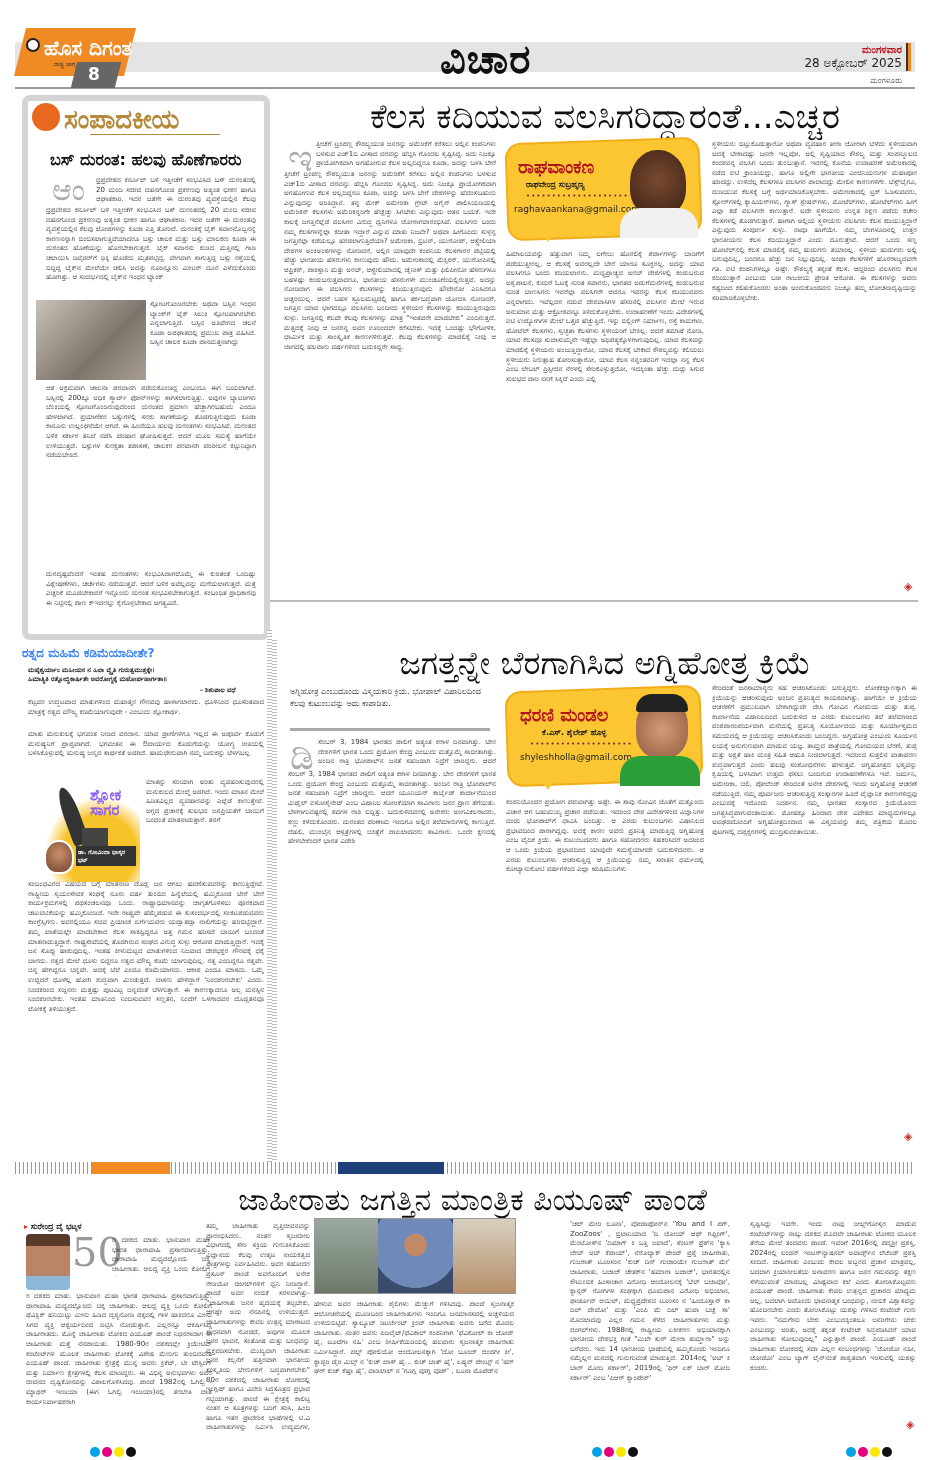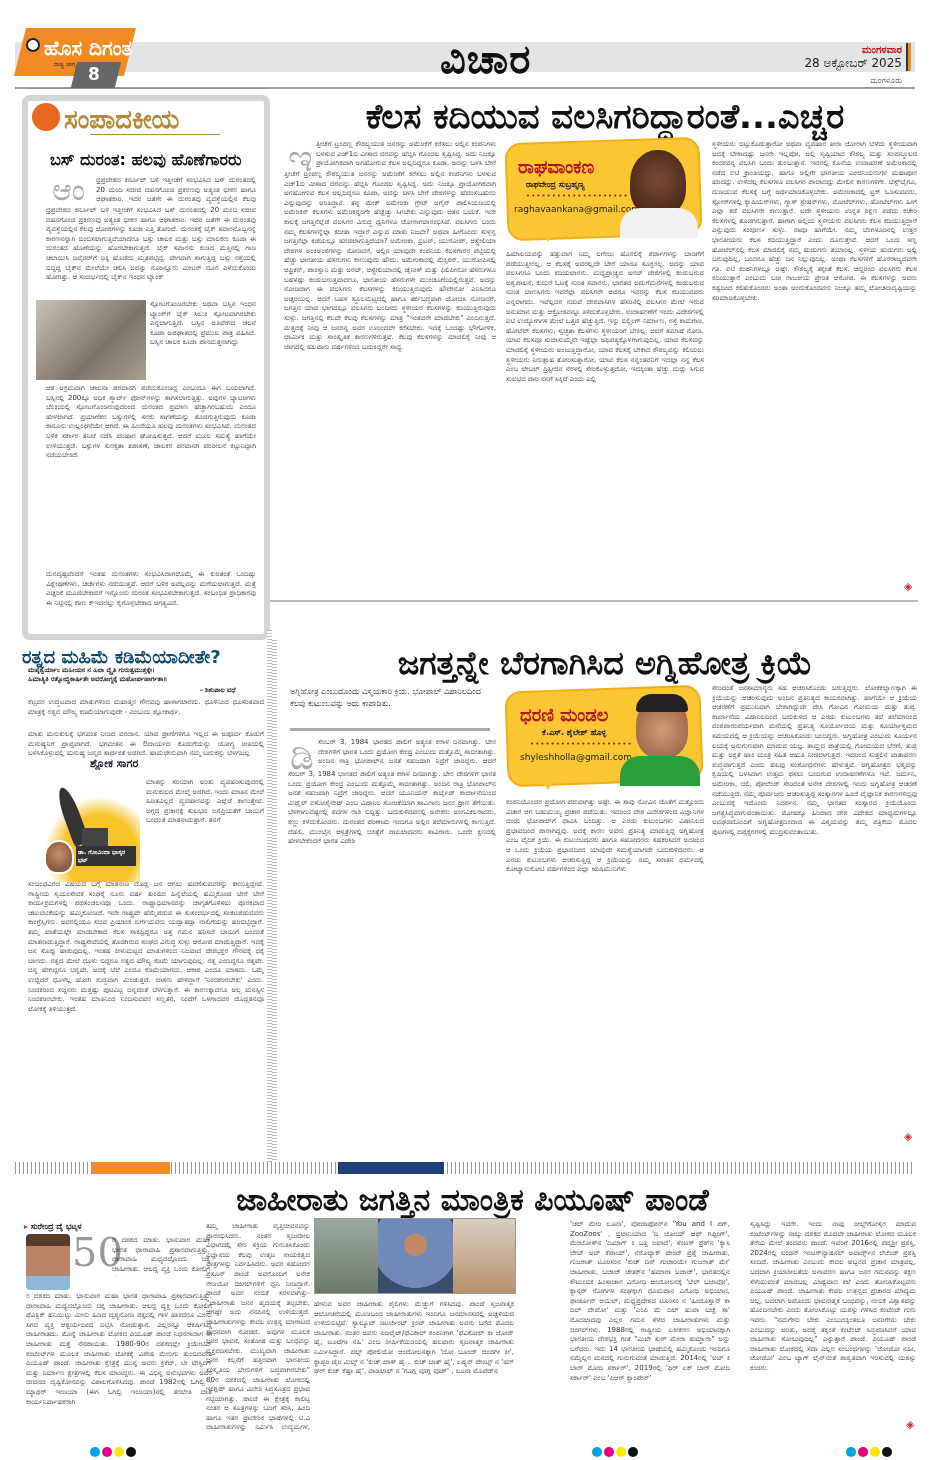--- a/index.html
+++ b/index.html
@@ -19,21 +19,21 @@
 .date-city{font-size:8px;color:#444}
 .orange-tick{left:906px;top:43px;width:5px;height:28px;background:#f08a24;border-left:2px solid #333}
 .editorial{left:22px;top:95px;width:248px;height:545px;background:#fff;border:6px solid #d4d4d4;border-radius:8px}
 .ed-logo{left:32px;top:103px;width:28px;height:28px;border-radius:50%;background:#e8681f}
 .ed-title{left:64px;top:104px;font-size:26px;font-weight:bold;color:#b58a3c}
 .ed-orn{left:90px;top:134px;width:130px;height:1px;background:#b58a3c}
 .ed-head{left:50px;top:150px;font-size:16px;font-weight:bold;color:#111}
 .txt{font-size:7px;line-height:9.6px;color:#333;text-align:justify;overflow:hidden}
 .drop{font-size:44px;color:#aaa;line-height:40px;font-family:"DejaVu Serif",serif}
 .photo{background:linear-gradient(135deg,#c9c2b8,#7d756b 60%,#a99f92)}
-.main-head{font-weight:700;color:#111;text-align:center}
+.main-head{font-weight:400;color:#111;text-align:center}
 .card{background:#fbc632;border-radius:16px;transform:rotate(-2deg);border:2px solid #f2ae1a}
 .card-title{font-size:18px;font-weight:bold;color:#b3151f}
 .card-auth{font-size:8px;color:#222;font-weight:bold}
 .card-dots{font-size:7px;color:#7a2a2a;letter-spacing:1px}
 .card-mail{font-size:9px;color:#222}
 .face{border-radius:48% 48% 40% 40%;background:radial-gradient(circle at 50% 40%,#c98f6c,#8c5a3f 70%)}
 .shirt-w{background:#f1f1f1}
 .shirt-g{background:#2c9f3b}
 .divider-h{height:2px;background:#bbb}
 .vdots{width:5px;background:repeating-linear-gradient(#bbb 0 1px,#fff 1px 3px)}
@@ -87,32 +87,32 @@
 <div class="abs card-dots" style="left:526px;top:192px">••••••••••••••••••••</div>
 <div class="abs card-mail" style="left:514px;top:204px">raghavaankana@gmail.com</div>
 <div class="abs face" style="left:630px;top:150px;width:56px;height:66px;background:radial-gradient(circle at 50% 45%,#7a4a32,#4a2a1a 75%)"></div>
 <div class="abs shirt-w" style="left:620px;top:208px;width:78px;height:30px;border-radius:20px 20px 0 0"></div>
 
 <div class="abs txt" style="left:506px;top:250px;width:198px;height:330px">ಹಿಮಾಲಯವನ್ನು ಹತ್ತುವಾಗ ನಿಮ್ಮ ಲಗೇಜು ಹೊರಲಿಕ್ಕೆ ಶೆರ್ಪಾಗಳನ್ನು ಬಾಡಿಗೆಗೆ ಪಡೆಯುತ್ತೀರಲ್ಲ, ಆ ಕೆಲಸಕ್ಕೆ ಅವರಲ್ಲದೇ ಬೇರೆ ಯಾರೂ ಸೂಕ್ತರಲ್ಲ. ಅದನ್ನು ಯಾವ ವಲಸಿಗರೂ ಬಂದು ಕದಿಯಲಾರರು. ಮಧ್ಯಪ್ರಾಚ್ಯದ ಅರಬ್ ದೇಶಗಳಲ್ಲಿ ಕಂಡುಬರುವ ಅಶ್ವಪಾಲನೆ, ಕುದುರೆ ಓಟಕ್ಕೆ ನುರಿತ ಸವಾರರು, ಭಾರತದ ಅಡುಗೆಮನೆಗಳಲ್ಲಿ ಕಂಡುಬರುವ ನುರಿತ ಬಾಣಸಿಗರು ಇವರೆಲ್ಲಾ ವಲಸಿಗರೇ ಆದರೂ ಇವರನ್ನು ಕೆಲಸ ಕದಿಯುವವರು ಎನ್ನಲಾಗದು. ಇವೆಲ್ಲದರ ನಡುವೆ ದೇಶವಾಸಿಗಳ ಹೆಸರಿನಲ್ಲಿ ವಲಸಿಗರ ಮೇಲೆ ಇರುವ ಅನುಮಾನ ಮತ್ತು ಆಕ್ರೋಶವನ್ನೂ ತಿಳಿದುಕೊಳ್ಳಬೇಕು. ಉದಾಹರಣೆಗೆ ಇಂದು ವಿದೇಶಗಳಲ್ಲಿ ಐಟಿ ಉದ್ಯೋಗಿಗಳ ಮೇಲೆ ಒತ್ತಡ ಹೆಚ್ಚುತ್ತಿದೆ. ಇನ್ನು ಬಿಲ್ಡಿಂಗ್ ನಿರ್ಮಾಣ, ರಸ್ತೆ ಕಾಮಗಾರಿ, ಹೋಟೆಲ್ ಕೆಲಸಗಳು, ಸ್ವಚ್ಛತಾ ಕೆಲಸಗಳು ಸ್ಥಳೀಯರಿಗೆ ಬೇಕಿಲ್ಲ. ಆದರೆ ತಮಾಷೆ ನೋಡಿ, ಯಾವ ಕೆಲಸವೂ ಸುಖಾಸುಮ್ಮನೇ ಇಷ್ಟೆಲ್ಲಾ ಅಧಿಪತ್ಯಕ್ಕೊಳಗಾಗುವುದಿಲ್ಲ. ಯಾವ ಕೆಲಸವನ್ನು ಮಾಡಲಿಕ್ಕೆ ಸ್ಥಳೀಯರು ಅಂಜುತ್ತಿದ್ದಾರೋ, ಯಾವ ಕೆಲಸಕ್ಕೆ ಬೇಕಾದ ಕೌಶಲ್ಯವನ್ನು ಕಲಿಯಲು ಸ್ಥಳೀಯರು ನಿರುತ್ಸಾಹ ತೋರಿಸುತ್ತಾರೋ, ಯಾವ ಕೆಲಸ ನನ್ನಂತವನಿಗೆ ಇದಲ್ಲಾ ನನ್ನ ಕೆಲಸ ಎಂಬ ಲೇಬಲ್ ಪ್ರಿಸ್ಟೀಜಿನ ನೆರಳಲ್ಲಿ ಸೇರಿಕೊಳ್ಳುತ್ತದೋ, ಇದಕ್ಕಿಂತಾ ಹೆಚ್ಚು ದುಡ್ಡು ಸಿಗುವ ಸುಲಭದ ದಾರಿ ನನಗೆ ಸಿಕ್ಕಿದೆ ಎಂದು ಎಲ್ಲಿ</div>
 <div class="abs txt" style="left:712px;top:140px;width:205px;height:440px">ಸ್ಥಳೀಯರು ಬಿಟ್ಟುಕೊಡುತ್ತಾರೋ ಅಥವಾ ವ್ಯವಹಾರ ತೀರಾ ಜೋರಾಗಿ ಬೆಳೆದು ಸ್ಥಳೀಯವಾಗಿ ಅದಕ್ಕೆ ಬೇಕಾದಷ್ಟು ಜನರೇ ಇಲ್ಲವೋ, ಅಲ್ಲಿ ಸೃಷ್ಟಿಯಾದ ಕೌಶಲ್ಯ ಮತ್ತು ಸಂಪನ್ಮೂಲದ ಕಂದಕವನ್ನ ವಲಸಿಗ ಬಂದು ತುಂಬುತ್ತಾನೆ. ಇದರಲ್ಲಿ ಕೊನೆಯ ಉದಾಹರಣೆ ಅಮೆರಿಕಾದಲ್ಲಿ ನಡೆದ ಐಟಿ ಕ್ರಾಂತಿಯದ್ದು, ಹಾಗೂ ಅಲ್ಲಿಗೇ ಭಾರತೀಯ ಎಂಜಿನಿಯರುಗಳ ಮಹಾಪೂರ ಹರಿದದ್ದು. ಉಳಿದೆಲ್ಲ ಕೆಲಸಗಳೂ ವಲಸಿಗರ ಪಾಲಾದದ್ದು ಮೇಲಿನ ಕಾರಣಗಳಿಗೇ. ಬೆಸ್ಟ್‌ಬೈಗೂ, ದುಡಿಯುವ ಕೆಲಸಕ್ಕೆ ಬಗ್ಗೆ ಅರ್ಥಮಾಡಿಕೊಳ್ಳಬೇಕು. ಅಮೇರಿಕಾದಲ್ಲಿ ಟ್ರಕ್ ಓಡಿಸುವವರು, ಸ್ಟೋರ್‌ಗಳಲ್ಲಿ ಕ್ಯಾಷಿಯರ್‌ಗಳು, ಗ್ಯಾಸ್ ಸ್ಟೇಷನ್‌ಗಳು, ಮೋಟೆಲ್‌ಗಳು, ಹೋಟೆಲ್‌ಗಳು ಹೀಗೆ ಎಲ್ಲಾ ಕಡೆ ವಲಸಿಗರೇ ಕಾಣುತ್ತಾರೆ. ಅದೇ ಸ್ಥಳೀಯರು ಉನ್ನತ ಶಿಕ್ಷಣ ಪಡೆದು ಕಚೇರಿ ಕೆಲಸಗಳಲ್ಲಿ ತೊಡಗಿರುತ್ತಾರೆ. ಹಾಗಾಗಿ ಅಲ್ಲಿಯ ಸ್ಥಳೀಯರು ವಲಸಿಗರು ಕೆಲಸ ಕದಿಯುತ್ತಿದ್ದಾರೆ ಎನ್ನುವುದು ಸಂಪೂರ್ಣ ಸುಳ್ಳು. ನಾವೂ ಹಾಗೆಯೇ. ನಮ್ಮ ಬೆಂಗಳೂರಿನಲ್ಲಿ ಉತ್ತರ ಭಾರತೀಯರು ಕೆಲಸ ಕದಿಯುತ್ತಿದ್ದಾರೆ ಎಂದು ದೂರುತ್ತೇವೆ. ಆದರೆ ಒಂದು ಸಣ್ಣ ಹೋಟೆಲ್‌ನಲ್ಲಿ ಕೆಲಸ ಮಾಡಲಿಕ್ಕೆ ನಮ್ಮ ಹುಡುಗರು ತಯಾರಿಲ್ಲ. ಸ್ಥಳೀಯ ಹುಡುಗರು ಅಲ್ಲಿ ಬರುವುದಿಲ್ಲ, ಬಂದರೂ ಹೆಚ್ಚು ದಿನ ನಿಲ್ಲುವುದಿಲ್ಲ. ಅಂಥಾ ಕೆಲಸಗಳಿಗೆ ಹೊರರಾಜ್ಯದವರೇ ಗತಿ. ಐಟಿ ಕಂಪನಿಗಳಲ್ಲೂ ಅಷ್ಟೇ. ಕೌಶಲ್ಯಕ್ಕೆ ತಕ್ಕಂತೆ ಕೆಲಸ. ಆದ್ದರಿಂದ ವಲಸಿಗರು ಕೆಲಸ ಕದಿಯುತ್ತಾರೆ ಎಂಬುದು ಬರೀ ರಾಜಕೀಯ ಪ್ರೇರಿತ ಆರೋಪ. ಈ ಕೆಲಸಗಳನ್ನು ಅವರು ಕಷ್ಟದಿಂದ ಕಲಿತುಕೊಂಡರು ಅಂತಾ ಅಂದುಕೊಂಡವರು ನಿಜಕ್ಕೂ ತಮ್ಮ ಲೋಚನಾದೃಷ್ಟಿಯನ್ನು ಸರಿಮಾಡಿಕೊಳ್ಳಬೇಕು.</div>
 <div class="abs end-mark" style="left:904px;top:580px">◈</div>
 <div class="abs divider-h" style="left:270px;top:600px;width:648px"></div>
 
-<div class="abs" style="left:22px;top:646px;font-size:18px;font-weight:bold;color:#0c4a6e">ರತ್ನದ ಮಹಿಮೆ ಕಡಿಮೆಯಾದೀತೇ?</div>
+<div class="abs" style="left:22px;top:646px;font-size:12px;font-weight:bold;color:#3b82f6">ರತ್ನದ ಮಹಿಮೆ ಕಡಿಮೆಯಾದೀತೇ?</div>
 <div class="abs" style="left:28px;top:666px;width:240px;font-size:6.5px;font-weight:bold;color:#222;line-height:9px">
   <div>ಮಹೈಶ್ವರ್ಯಾಂ ಮಹೀಯಸ ನ ಹಿಲಾ ವ್ಯೈತಿ ಗುರುತ್ವಮುತ್ತಕ್ಕೇ।</div>
   <div>ಹಿಮಾತ್ಯಿತಿ ರತ್ನೋಬ್ಧಿಕಾರ್ಷಿತೇ ಅವರೋಗ್ಯಕ್ಕೆ ಮಹೋರ್ಪಹಾರ್ಗತಾ॥</div>
 </div>
 <div class="abs" style="left:200px;top:686px;font-size:6.5px;font-weight:bold">- ಶಿಶುಪಾಲ ವಧೆ</div>
 <div class="abs txt" style="left:28px;top:698px;width:236px;height:30px">ಕೆಟ್ಟವರ ಉದ್ಧಟವಾದ ಮಾತುಗಳಿಂದ ಮಹಾತ್ಮರ ಗೌರವವು ಹಾಳಾಗಲಾರದು. ಧೂಳಿನಿಂದ ಧೂಸರಿತವಾದ ಮಾತ್ರಕ್ಕೆ ರತ್ನದ ಮೌಲ್ಯ ಕಡಿಮೆಯಾಗುವುದೇ - ಎಂಬುದು ಶ್ಲೋಕಾರ್ಥ.</div>
 <div class="abs txt" style="left:28px;top:730px;width:236px;height:48px">ಮಾತು ಮನುಕುಲಕ್ಕೆ ಭಗವಂತ ನೀಡಿದ ವರದಾನ. ಯಾವ ಪ್ರಾಣಿಗಳಿಗೂ ಇಲ್ಲದ ಈ ಅಪೂರ್ವ ಕೊಡುಗೆ ಮನುಷ್ಯನಿಗೆ ಪ್ರಾಪ್ತವಾಗಿದೆ. ಭಗವಂತನ ಈ ಔದಾರ್ಯದ ಕೊಡುಗೆಯನ್ನು ಯೋಗ್ಯ ರೀತಿಯಲ್ಲಿ ಬಳಸಿಕೊಳ್ಳುವಲ್ಲಿ ಮನುಷ್ಯ ಜನ್ಮದ ಸಾರ್ಥಕತೆ ಅಡಗಿದೆ. ಹಾಮಧೇನುವಾಗಿ ನಮ್ಮ ಬದುಕನ್ನು ಬೆಳಗಬಲ್ಲ</div>
 <div class="abs" style="left:40px;top:782px;width:100px;height:100px;background:radial-gradient(circle at 60% 70%,#f6c42a,#f6c42a 40%,transparent 60%)"></div>
 <div class="abs" style="left:64px;top:786px;width:16px;height:60px;background:#333;transform:rotate(-20deg);border-radius:50% 50% 10% 10%"></div>
 <div class="abs" style="left:82px;top:828px;width:26px;height:30px;background:#444"></div>
-<div class="abs" style="left:90px;top:756px;font-size:11px;font-weight:bold;color:#0f172a;width:50px;line-height:15px">ಶ್ಲೋಕ ಸಾಗರ</div>
+<div class="abs" style="left:90px;top:788px;font-size:15px;font-weight:bold;color:#8b5cf6;width:50px;line-height:15px">ಶ್ಲೋಕ ಸಾಗರ</div>
 <div class="abs face" style="left:44px;top:840px;width:30px;height:34px;border:2px solid #fff"></div>
 <div class="abs" style="left:76px;top:846px;width:60px;background:#333;color:#fff;font-size:6px;padding:2px;font-weight:bold">ಡಾ. ಗೋವಿಂದಾ ಭಾಸ್ಕರ ಭಟ್</div>
 <div class="abs txt" style="left:146px;top:778px;width:118px;height:100px">ಮಾತನ್ನು ಸರಿಯಾಗಿ ಅರಿತು ವ್ಯವಹರಿಸುವುದರಲ್ಲಿ ಮನುಕುಲದ ಮೇಲ್ಮೆ ಅಡಗಿದೆ. ಇಂದು ಮಾತಿನ ಮೇಲೆ ಹಿಡಿತವಿಲ್ಲದ ವ್ಯವಹಾರವನ್ನು ಎಲ್ಲೆಡೆ ಕಾಣುತ್ತೇವೆ. ಅಗ್ಗದ ಪ್ರಚಾರಕ್ಕೆ ಸುಲಭದ ಜನಪ್ರಿಯತೆಗೆ ಬಾಯಿಗೆ ಬಂದಂತೆ ಮಾತನಾಡುತ್ತಾರೆ. ತನಗೆ</div>
 <div class="abs txt" style="left:28px;top:880px;width:236px;height:268px">ಸಂಬಂಧವಿರದ ವಿಷಯದ ಬಗ್ಗೆ ಮಾತನಾಡಿ ದೊಡ್ಡ ಜನ ಆಗಲು ಹವಣಿಸುವವರನ್ನು ಕಾಣುತ್ತಿದ್ದೇವೆ. ರಾಷ್ಟ್ರೀಯ ಸ್ವಯಂಸೇವಕ ಸಂಘಕ್ಕೆ ನೂರು ವರ್ಷ ತುಂಬಿದ ಹಿನ್ನೆಲೆಯಲ್ಲಿ ಹಮ್ಮಿಕೊಂಡ ಬೇರೆ ಬೇರೆ ಕಾರ್ಯಕ್ರಮಗಳಲ್ಲಿ ಪಥಸಂಚಲನವೂ ಒಂದು. ರಾಷ್ಟ್ರಾಭಿಮಾನವನ್ನು ಜಾಗೃತಗೊಳಿಸಲು ಪೂರಕವಾದ ಚಟುವಟಿಕೆಯನ್ನು ಹಮ್ಮಿಕೊಂಡಿದೆ. ಇದೇ ರಾಷ್ಟ್ರವೇ ಹೆಮ್ಮೆಪಡುವ ಈ ಸುಸಂದರ್ಭದಲ್ಲಿ ಸಂಕಟಪಡುವವರು ಕಾಂಗ್ರೆಸ್ಸಿಗರು. ಅವರಲ್ಲಿಯೂ ಸಚಿವ ಪ್ರಿಯಾಂಕ ಖರ್ಗೆಯವರು ಯದ್ವಾತದ್ವಾ ನಾಲಿಗೆಯನ್ನು ಹರಿಬಿಟ್ಟಿದ್ದಾರೆ. ತಮ್ಮ ಖಾತೆಯಲ್ಲೇ ಮಾಡಬೇಕಾದ ಕೆಲಸ ಸಾಕಷ್ಟಿದ್ದರೂ ಅತ್ತ ಗಮನ ಹರಿಸದೆ ಬಾಯಿಗೆ ಬಂದಂತೆ ಮಾತನಾಡುತ್ತಿದ್ದಾರೆ. ರಾಷ್ಟ್ರಸೇವೆಯಲ್ಲಿ ತೊಡಗಿರುವ ಸಂಘದ ವಿರುದ್ಧ ಸುಳ್ಳು ಆರೋಪ ಮಾಡುತ್ತಿದ್ದಾರೆ. ಇದಕ್ಕೆ ಜನ ಸೊಪ್ಪು ಹಾಕುವುದಿಲ್ಲ. ಇಂತಹ ಕೀಳುಮಟ್ಟದ ಮಾತುಗಳಿಂದ ನಿಜವಾದ ದೇಶಭಕ್ತರ ಗೌರವಕ್ಕೆ ಧಕ್ಕೆ ಬಾರದು. ರತ್ನದ ಮೇಲೆ ಧೂಳು ಬಿದ್ದರೂ ರತ್ನದ ಮೌಲ್ಯ ಕಡಿಮೆ ಯಾಗುವುದಿಲ್ಲ. ರತ್ನ ಎಂದಿದ್ದರೂ ರತ್ನವೇ. ಚಿನ್ನ ಹೇಗಿದ್ದರೂ ಚಿನ್ನವೇ. ಅದಕ್ಕೆ ಬೆಲೆ ಎಂದೂ ಕಡಿಮೆಯಾಗದು. ಆಕಾಶ ಎಂದೂ ಮಾಸದು. ಒಮ್ಮೆ ಉಜ್ಜಿದರೆ ಧೂಳೆಲ್ಲ ಹೋಗಿ ಶುದ್ಧವಾಗಿ ಮಿಂಚುತ್ತದೆ. ದಾಸರು ಹೇಳಿದ್ದಾರೆ 'ನಿಂದಕರಿರಬೇಕು' ಎಂದು. ನಿಂದಕರಿಂದ ಸಜ್ಜನರು ಮತ್ತಷ್ಟು ಪುಟವಿಟ್ಟ ಚಿನ್ನದಂತೆ ಬೆಳಗುತ್ತಾರೆ. ಈ ಕಾರಣಕ್ಕಾದರೂ ಅಲ್ಪ ಮನಸ್ಸಿನ ನಿಂದಕರಿರಬೇಕು. ಇಂತಹ ಮಾತಿನಿಂದ ನಿಂದಿಸುವವರ ಸಣ್ಣತನ, ನಿಂದೆಗೆ ಒಳಗಾದವರ ದೊಡ್ಡತನವೂ ಲೋಕಕ್ಕೆ ತಿಳಿಯುತ್ತದೆ.</div>
 
 <div class="abs vdots" style="left:272px;top:640px;height:520px"></div>
 <div class="abs main-head" style="left:280px;top:644px;width:650px;font-size:32px">ಜಗತ್ತನ್ನೇ ಬೆರಗಾಗಿಸಿದ ಅಗ್ನಿಹೋತ್ರ ಕ್ರಿಯೆ</div>
 <div class="abs" style="left:290px;top:686px;width:200px;font-size:8px;line-height:12px;text-align:left;color:#333">ಅಗ್ನಿಹೋತ್ರ ಎಂಬುದೊಂದು ವಿಸ್ಮಯಕಾರಿ ಕ್ರಿಯೆ. ಭೋಪಾಲ್ ವಿಷಾನಿಲದಿಂದ ಕೆಲವು ಕುಟುಂಬವನ್ನು ಅದು ಕಾಪಾಡಿತು.</div>
 <div class="abs divider-h" style="left:290px;top:728px;width:200px;height:3px;background:#aaa"></div>
 <div class="abs drop" style="left:290px;top:736px;font-size:38px">ಡಿ</div>

